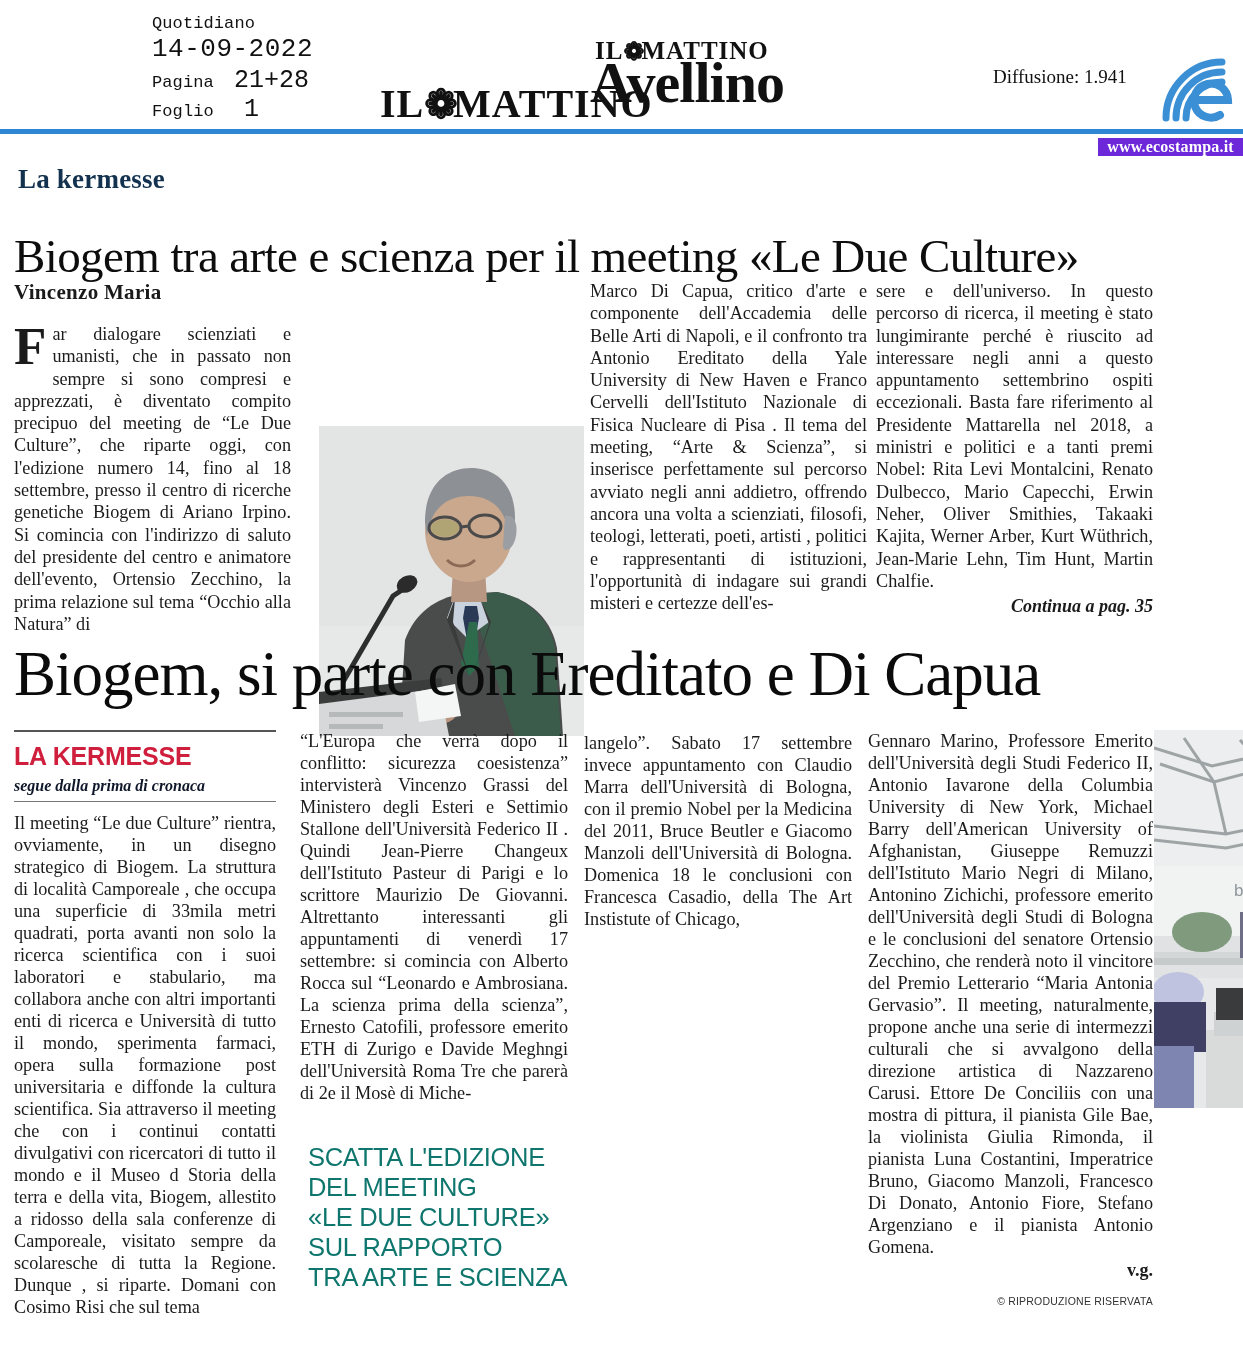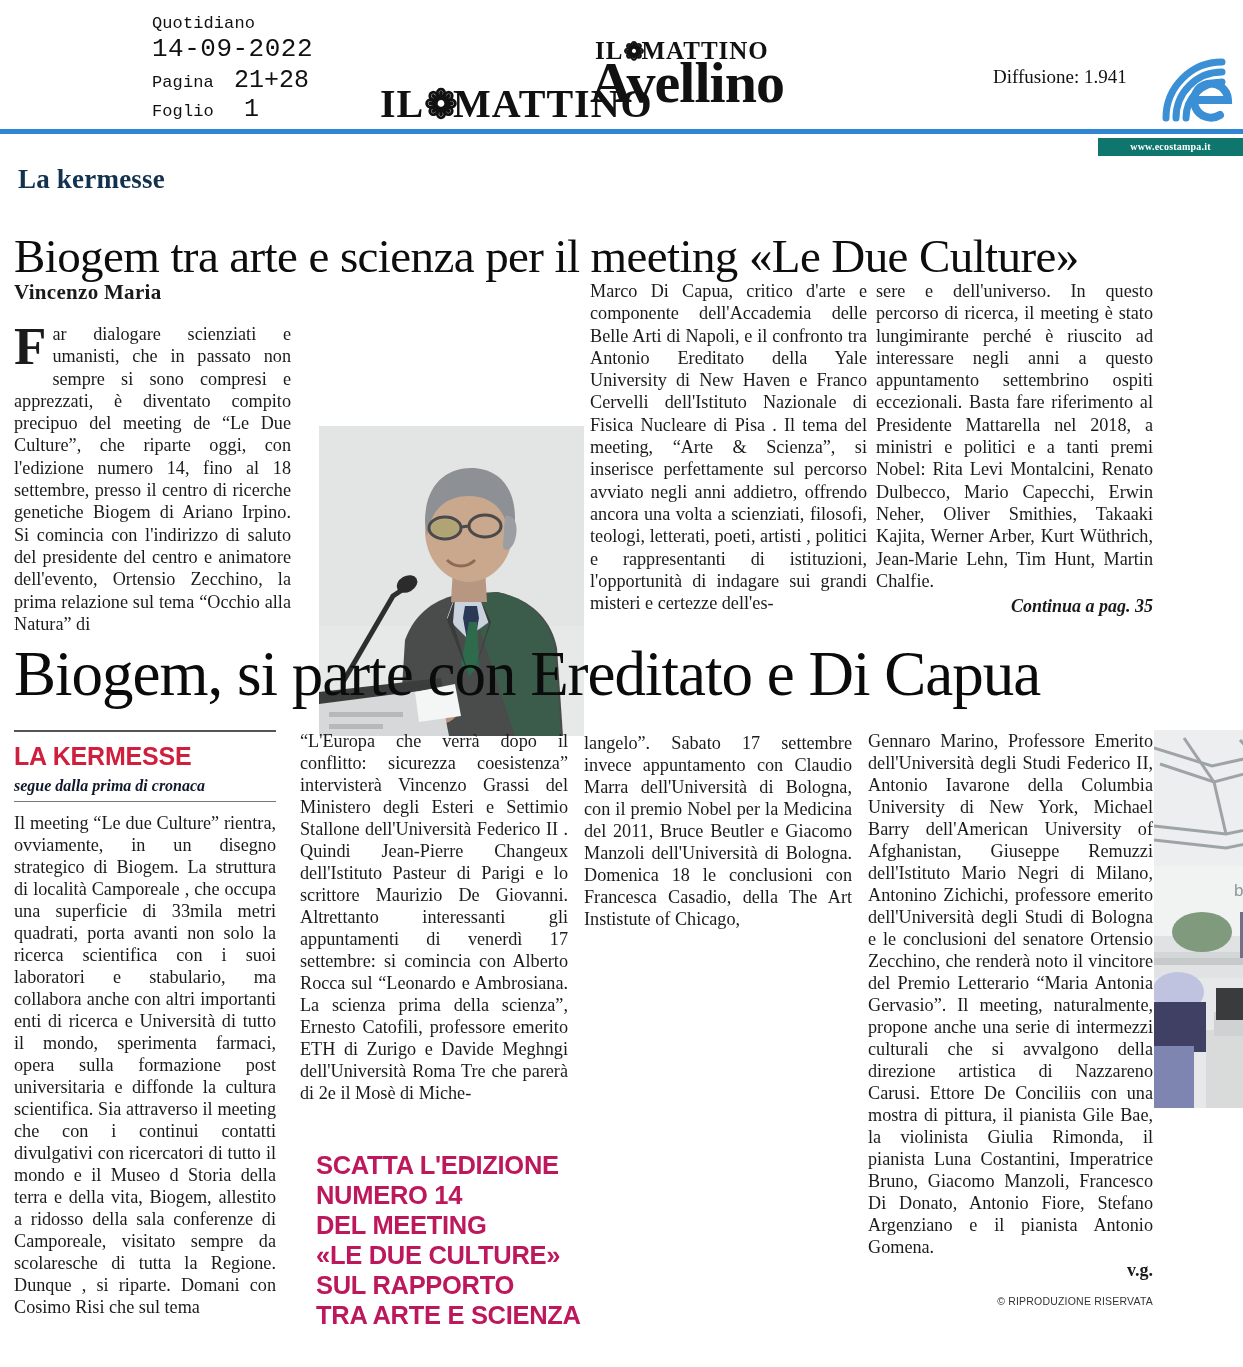--- a/index.html
+++ b/index.html
@@ -67,23 +67,23 @@
     width:86px;height:82px;
   }
 
   .blue-rule{
     position:absolute;left:0;top:129px;
     width:1243px;height:5px;background:#2e86d4;
   }
   .eco-url{
     position:absolute;left:1098px;top:138px;
     width:145px;height:18px;
-    background:#0f766e;color:#ffffff;
-    font-family:"Liberation Serif",serif;
-    font-weight:bold;font-size:10px;
+    background:#6d28d9;color:#ffffff;
+    font-family:"Liberation Serif",serif;
+    font-weight:bold;font-size:16px;
     text-align:center;line-height:18px;
     letter-spacing:.2px;
   }
 
   
   .page{
     position:absolute;left:0;top:134px;
     width:1243px;height:1233px;
   }
 
@@ -167,23 +167,23 @@
   }
   .segue{
     font-family:"Liberation Serif",serif;
     font-style:italic;font-weight:bold;font-size:16px;
     color:#0f172a;margin:0 0 6px 0;
   }
   .rule-thin{width:262px;height:1px;background:#777;margin:0 0 10px 0;}
 
   .pullquote{
     font-family:"Liberation Sans",sans-serif;
-    font-weight:bold;font-size:25.5px;line-height:30px;
-    color:#be185d;letter-spacing:-.3px;
-    margin:16px;
+    font-weight:normal;font-size:25.5px;line-height:30px;
+    color:#0f766e;letter-spacing:-.3px;
+    margin:8px;
   }
   .pullquote div{white-space:nowrap;}
 
   
   .photo2{
     position:absolute;left:570px;top:0px;
     width:268px;height:378px;
     overflow:hidden;background:#dfe2e4;
   }
 
@@ -326,21 +326,20 @@
       <div class="segue">segue dalla prima di cronaca</div>
       <div class="rule-thin"></div>
       <p class="bodytext tight">Il meeting “Le due Culture” rientra, ovviamente, in un disegno strategico di Biogem. La struttura di località Camporeale , che occupa una superficie di 33mila metri quadrati, porta avanti non solo la ricerca scientifica con i suoi laboratori e stabulario, ma collabora anche con altri importanti enti di ricerca e Università di tutto il mondo, sperimenta farmaci, opera sulla formazione post universitaria e diffonde la cultura scientifica. Sia attraverso il meeting che con i continui contatti divulgativi con ricercatori di tutto il mondo e il Museo d Storia della terra e della vita, Biogem, allestito a ridosso della sala conferenze di Camporeale, visitato sempre da scolaresche di tutta la Regione.
 Dunque , si riparte. Domani con Cosimo Risi che sul tema</p>
     </div>
 
     <div class="col" style="left:286px;width:268px;">
       <p class="bodytext tight" style="height:404px;overflow:hidden;">“L'Europa che verrà dopo il conflitto: sicurezza coesistenza” intervisterà Vincenzo Grassi del Ministero degli Esteri e Settimio Stallone dell'Università Federico II . Quindi Jean-Pierre Changeux dell'Istituto Pasteur di Parigi e lo scrittore Maurizio De Giovanni. Altrettanto interessanti gli appuntamenti di venerdì 17 settembre: si comincia con Alberto Rocca sul “Leonardo e Ambrosiana. La scienza prima della scienza”, Ernesto Catofili, professore emerito ETH di Zurigo e Davide Meghngi dell'Università Roma Tre che parerà di 2e il Mosè di Miche-</p>
       <div class="pullquote">
         <div>SCATTA L'EDIZIONE</div>
-        <div>NUMERO 14</div>
         <div>DEL MEETING</div>
         <div>«LE DUE CULTURE»</div>
         <div>SUL RAPPORTO</div>
         <div>TRA ARTE E SCIENZA</div>
       </div>
     </div>
 
     <div class="col" style="left:570px;width:268px;">
       <div class="photo2">
         <svg width="268" height="378" viewBox="0 0 268 378" aria-hidden="true">

